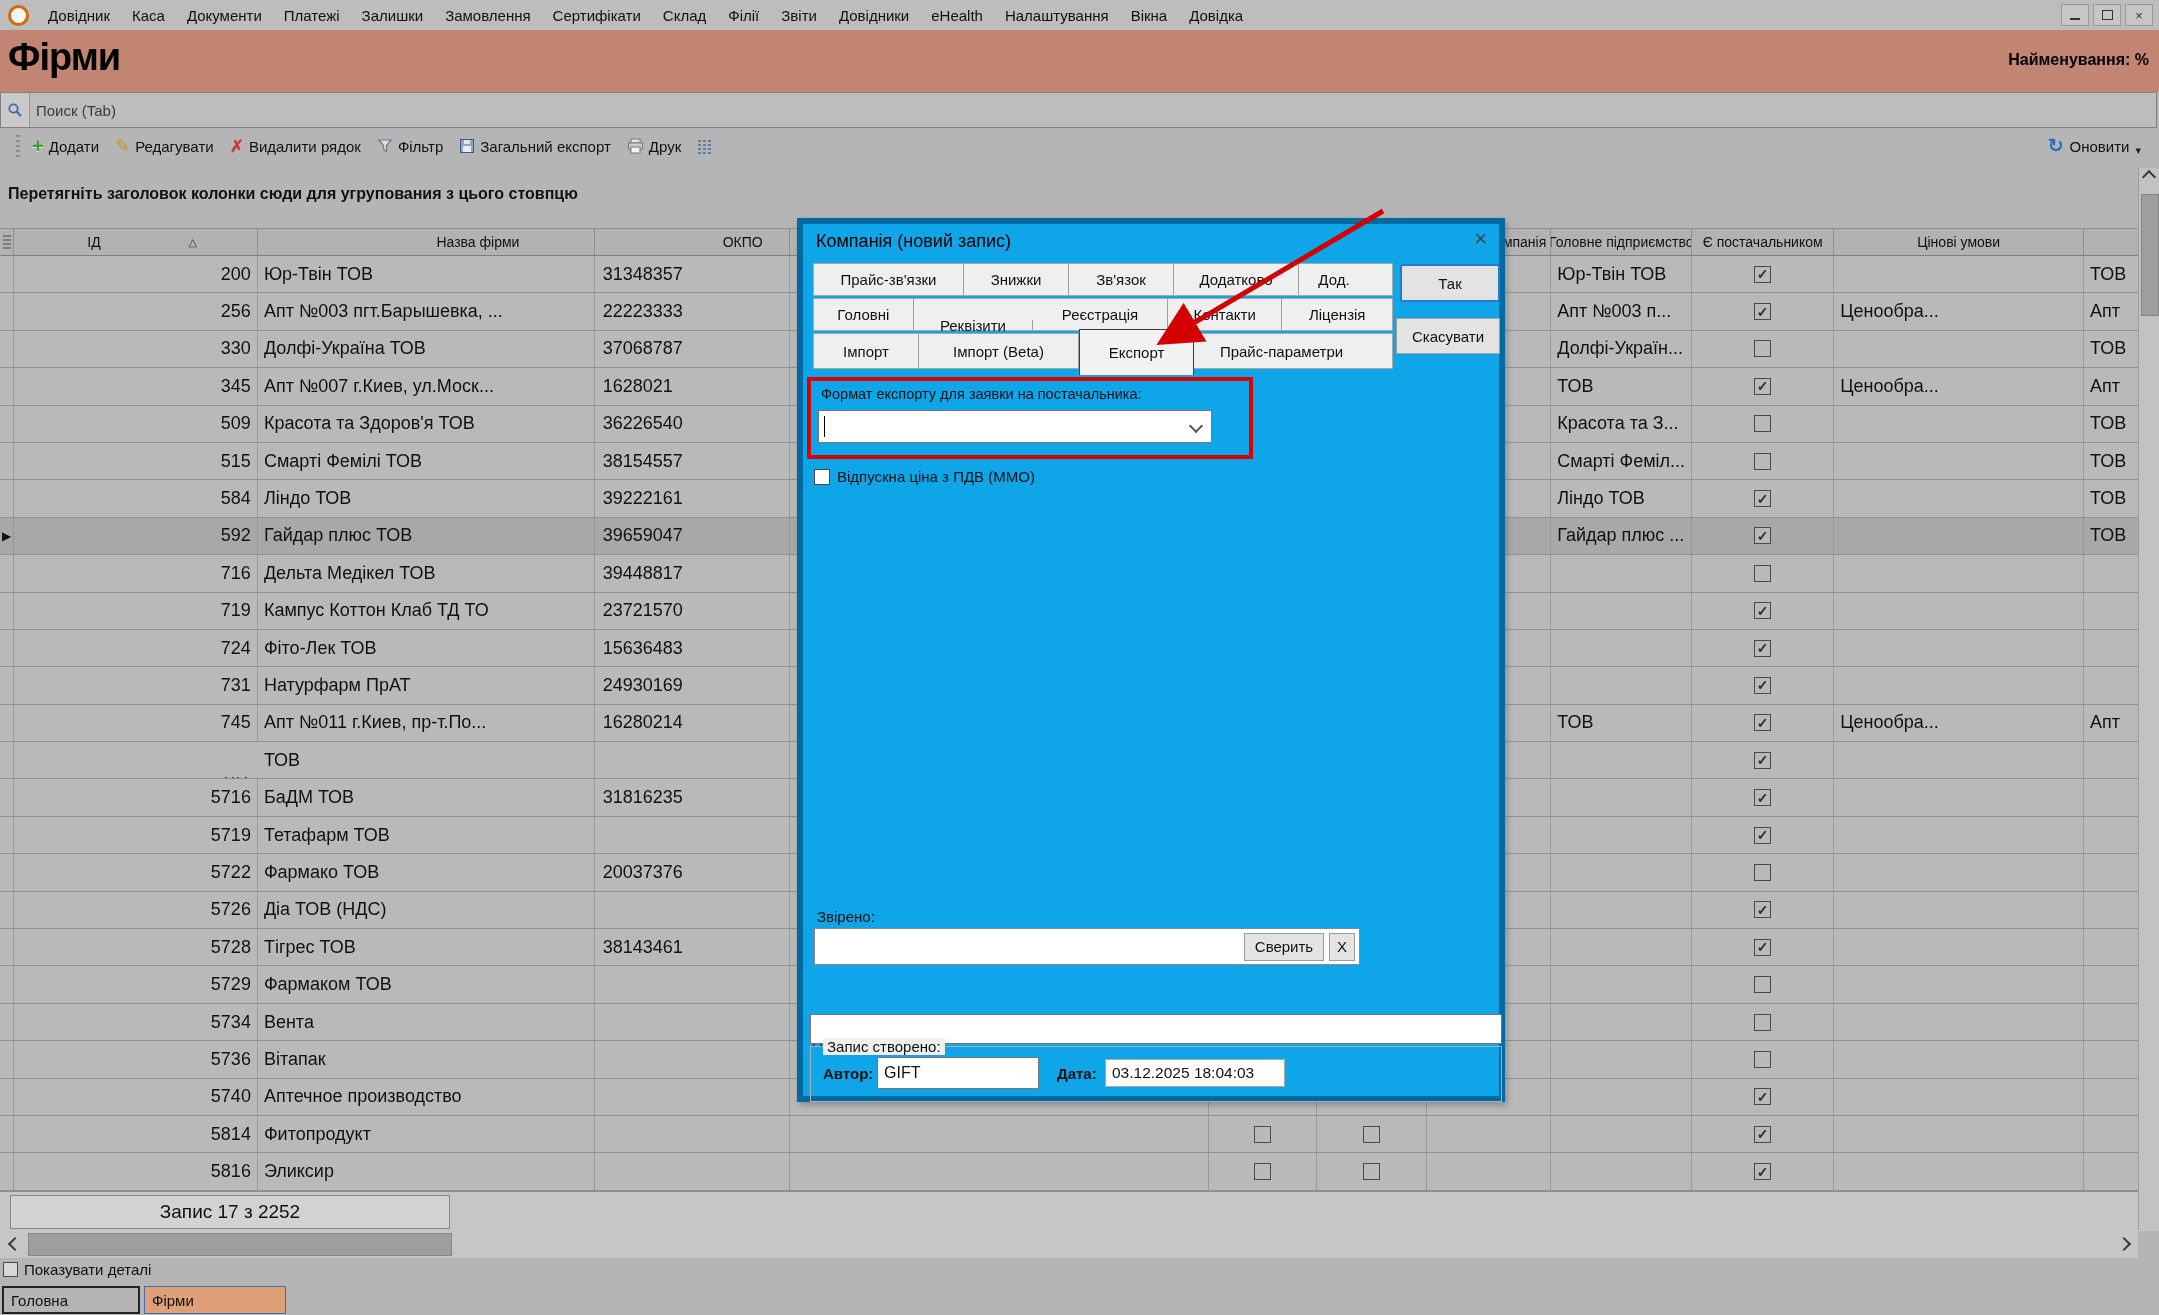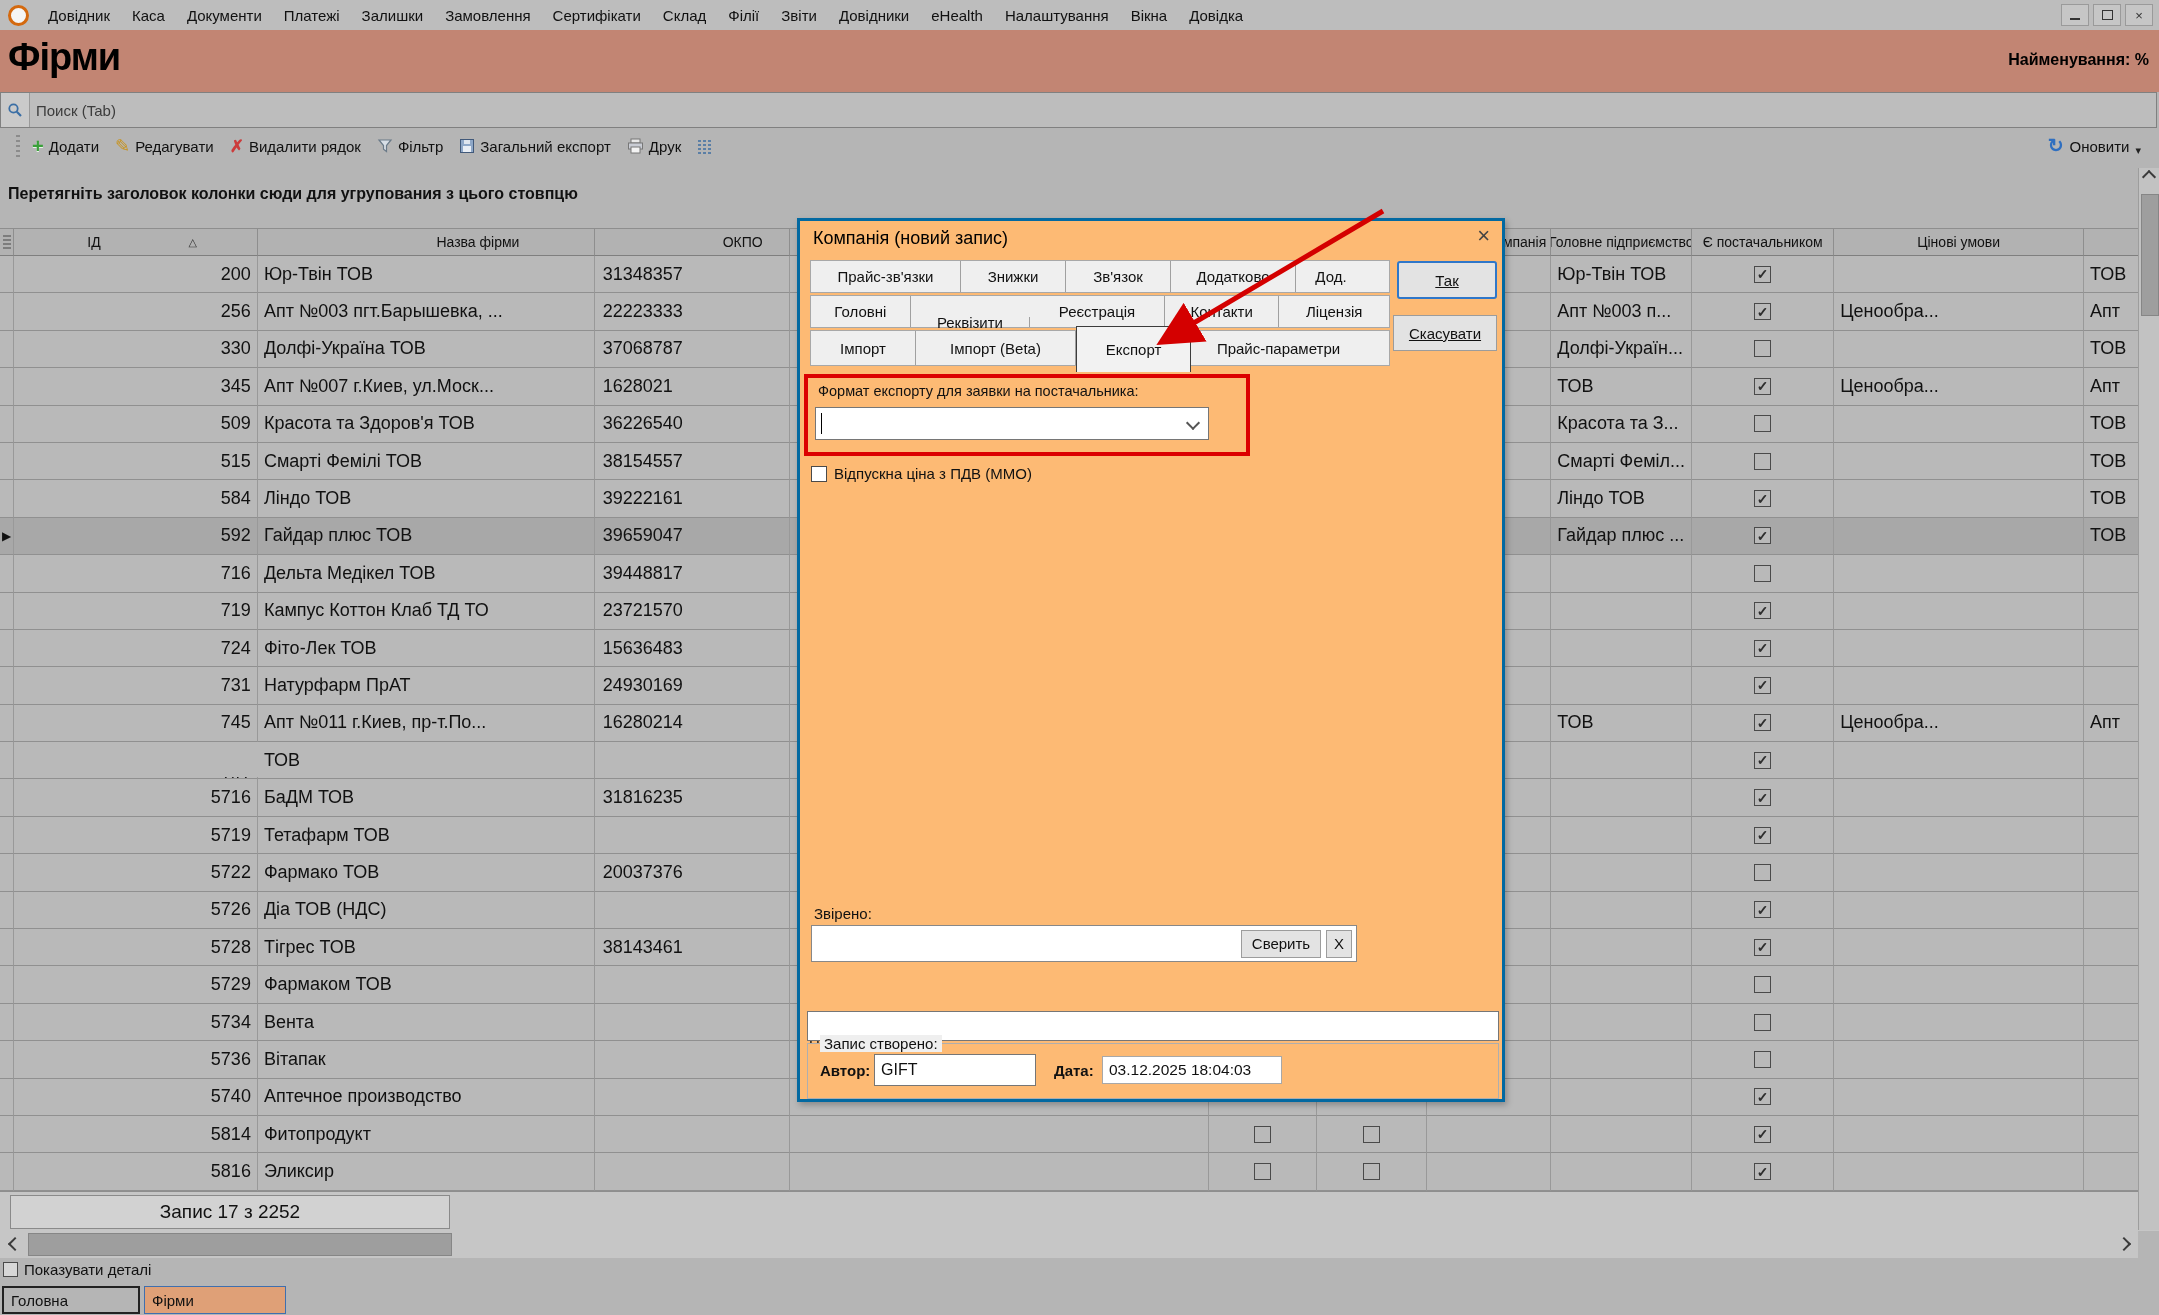--- a/index.html
+++ b/index.html
@@ -71,31 +71,31 @@
   .hs-arrow{width:26px;height:28px;display:flex;align-items:center;justify-content:center;}
   .hthumb{position:absolute;left:28px;top:3px;width:422px;height:21px;background:#9e9e9e;border:1px solid #868686;}
   .hs-right{position:absolute;left:2112px;}
   
   .details-row{left:3px;top:1261px;display:flex;align-items:center;gap:6px;font-size:15px;}
   .small-cb{width:15px;height:15px;border:1.5px solid #4a4a4a;background:#d7d7d7;box-sizing:border-box;}
   .bottom-tab{top:1286px;height:28px;box-sizing:border-box;display:flex;align-items:center;padding-left:7px;font-size:15px;}
   .tab-holovna{left:2px;width:138px;border:2px solid #222;background:#b5b5b5;}
   .tab-firmy{left:144px;width:142px;border:1px solid #3f6fae;background:#dfa077;}
   
-  .dialog{left:797px;top:218px;width:708px;height:884px;background:#fdba74;border:3px solid #0369a1;box-sizing:border-box;z-index:10;box-shadow:2px 3px 6px rgba(0,0,0,.25);}
+  .dialog{left:797px;top:218px;width:708px;height:884px;background:#0ea5e9;border:6px solid #0369a1;box-sizing:border-box;z-index:10;box-shadow:2px 3px 6px rgba(0,0,0,.25);}
   .dlg-title{position:absolute;left:13px;top:7px;font-size:18px;color:#000;}
   .dlg-close{position:absolute;right:12px;top:2px;font-size:22px;color:#444;cursor:default;}
   .tabrow{position:absolute;left:10px;width:580px;display:flex;border:1px solid #a8a8a8;box-sizing:border-box;background:#efefef;}
   .tabrow1{top:39px;height:33px;}
   .tabrow2{top:74px;height:33px;}
   .tabrow3{top:109px;height:36px;}
   .dtab{display:flex;align-items:center;justify-content:center;font-size:15px;border-right:1px solid #a0a0a0;box-sizing:border-box;white-space:nowrap;}
   .dtab:last-child{border-right:none;}
   .dtab.selected{position:relative;top:-5px;height:46px;background:#f2f2f2;border:1px solid #3c3c3c;border-bottom:none;z-index:3;}
-  .btn{position:absolute;display:flex;align-items:center;justify-content:center;background:#e3e3e3;font-size:15px;box-sizing:border-box;cursor:default;text-decoration:underline;}
+  .btn{position:absolute;display:flex;align-items:center;justify-content:center;background:#e3e3e3;font-size:15px;box-sizing:border-box;cursor:default;}
   .btn-ok{left:597px;top:40px;width:100px;height:38px;border:2px solid #2f77c9;border-radius:3px;}
   .btn-cancel{left:593px;top:94px;width:104px;height:36px;border:1px solid #9c9c9c;}
   .red-rect{position:absolute;left:4px;top:153px;width:446px;height:82px;border:4px solid #dc0000;box-sizing:border-box;z-index:5;pointer-events:none;}
   .fmt-label{position:absolute;left:18px;top:162px;font-size:14.5px;}
   .combo{position:absolute;left:15px;top:186px;width:394px;height:33px;background:#fff;border:1px solid #767676;box-sizing:border-box;}
   .combo .cursorbar{position:absolute;left:5px;top:5px;width:1px;height:21px;background:#000;}
   .combo .cchev{position:absolute;right:10px;top:10px;width:8px;height:8px;border-right:2px solid #555;border-bottom:2px solid #555;transform:rotate(45deg);}
   .vat-row{position:absolute;left:11px;top:244px;display:flex;align-items:center;gap:7px;font-size:15px;}
   .dlg-cb{width:16px;height:16px;border:1.5px solid #4a4a4a;background:#fff;box-sizing:border-box;}
   .zvir-label{position:absolute;left:14px;top:684px;font-size:15px;}

